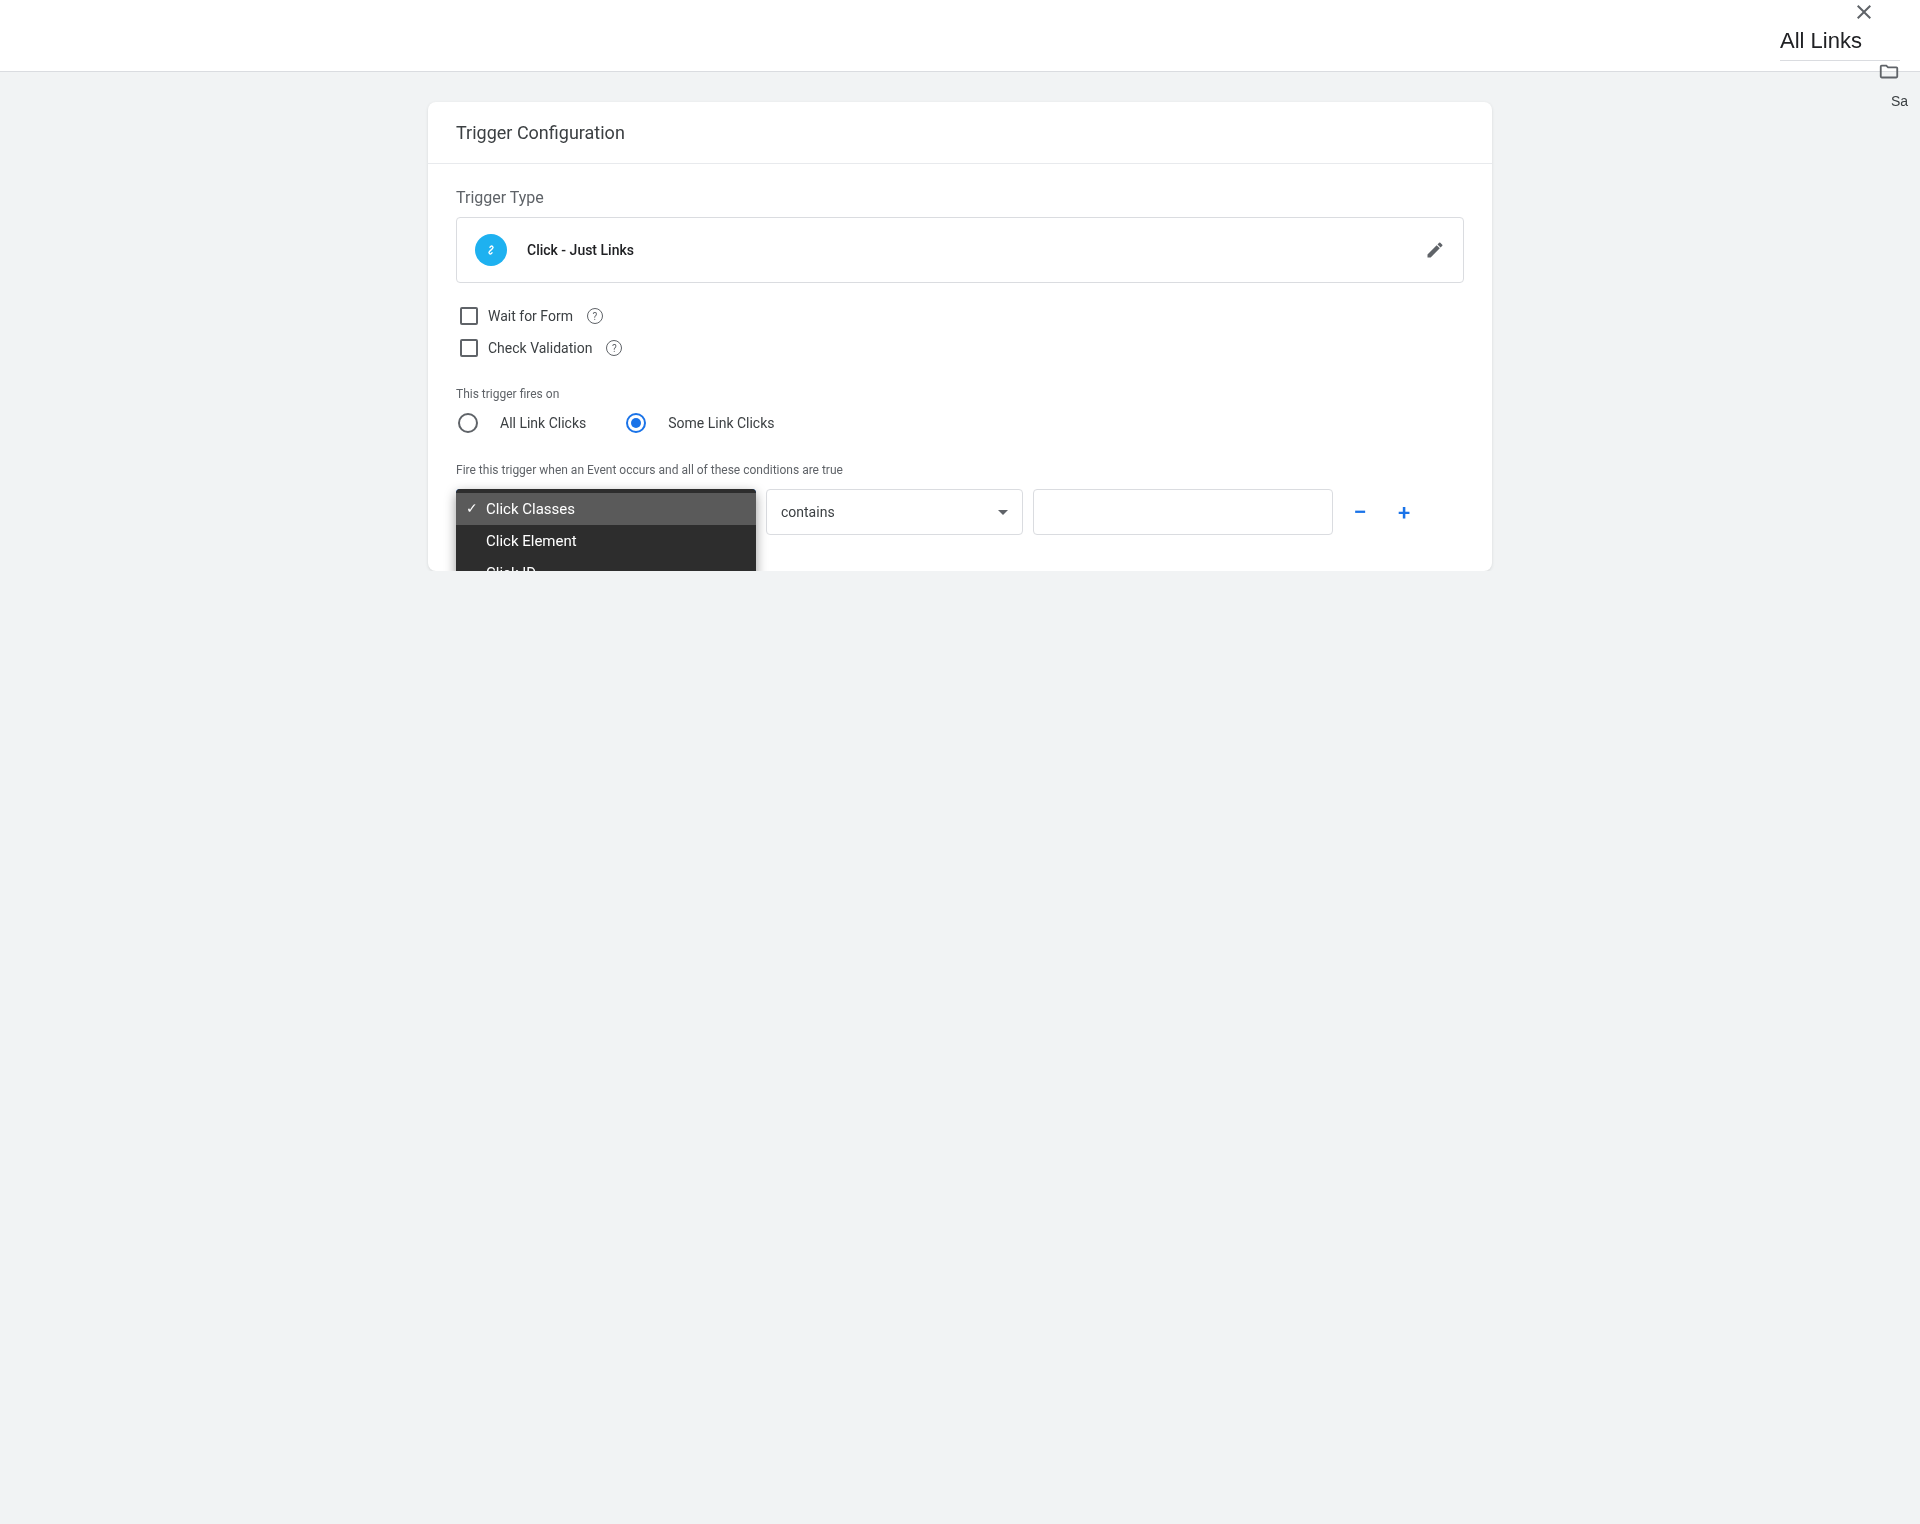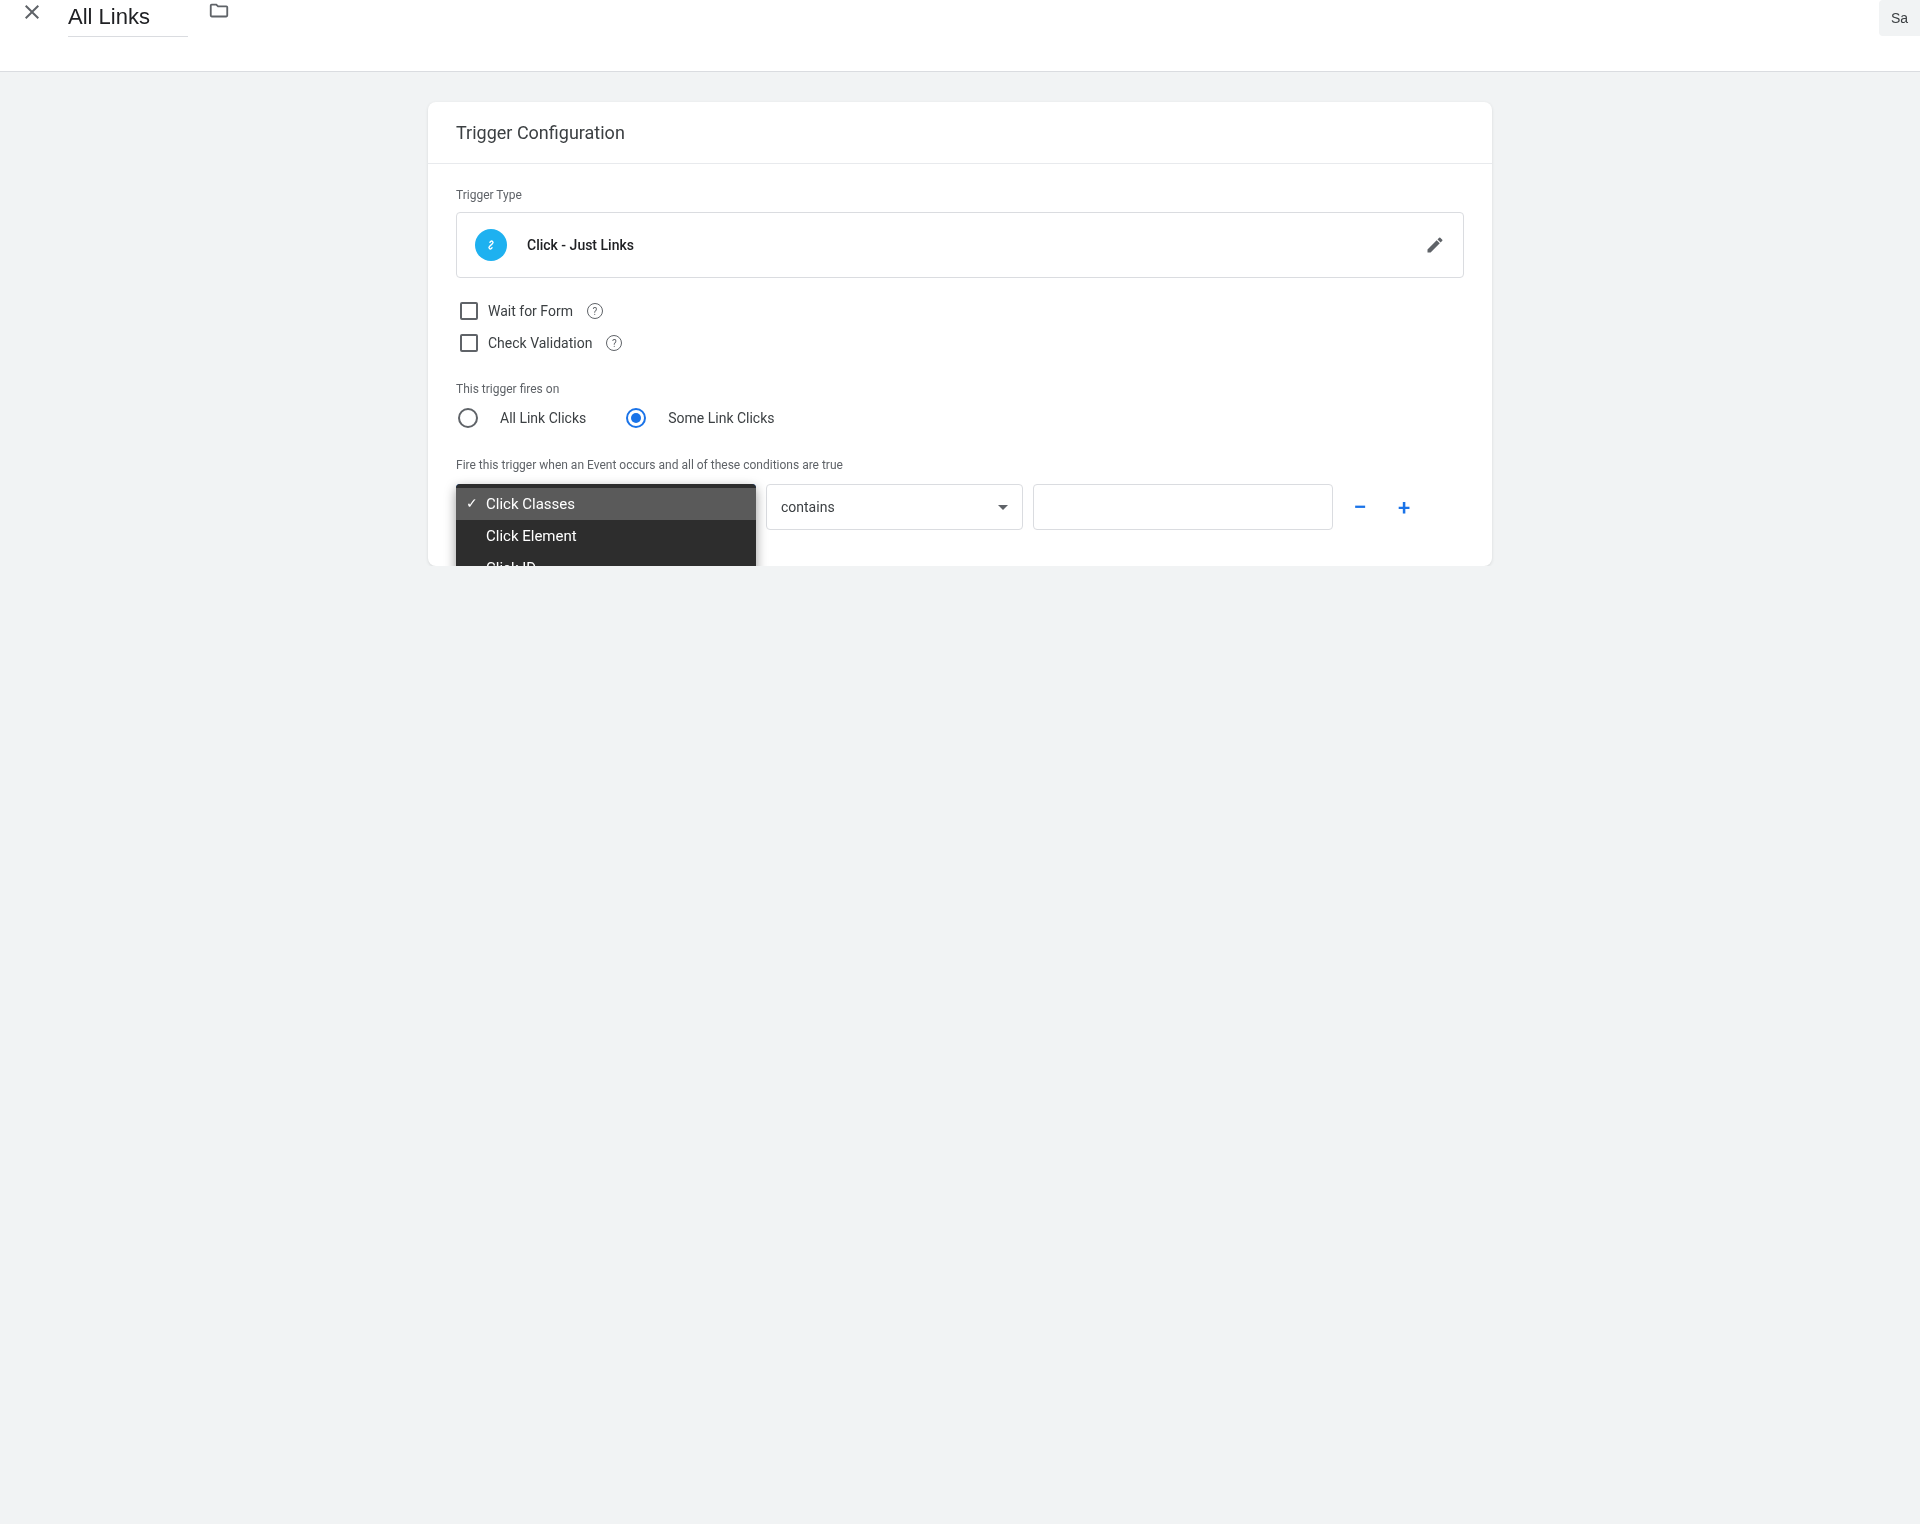--- a/index.html
+++ b/index.html
@@ -6,23 +6,24 @@
   body {
     font-family: Roboto, "Helvetica Neue", Arial, sans-serif;
     background: #f1f3f4;
     color: #202124;
     overflow: hidden;
   }
   .topbar {
     background: #fff;
     height: 72px;
     display: flex;
-    align-items: flex-start;
+    align-items: flex-end;
     padding: 0 20px;
     border-bottom: 1px solid #dadce0;
+    flex-direction: column;
   }
   .close-x {
     width: 24px; height: 24px;
     color: #5f6368;
     cursor: pointer;
     margin-right: 24px;
   }
   .title-input {
     font-size: 22px;
     font-weight: 400;
@@ -66,21 +67,21 @@
   .card-header {
     padding: 20px 28px;
     border-bottom: 1px solid #e8eaed;
     font-size: 18px;
     color: #3c4043;
   }
   .card-body {
     padding: 24px 28px 36px 28px;
   }
   .label-sm {
-    font-size: 12px;
+    font-size: 16px;
     color: #5f6368;
     margin-bottom: 10px;
   }
   .type-box {
     border: 1px solid #dadce0;
     border-radius: 4px;
     padding: 16px 18px;
     display: flex;
     align-items: center;
     justify-content: space-between;

